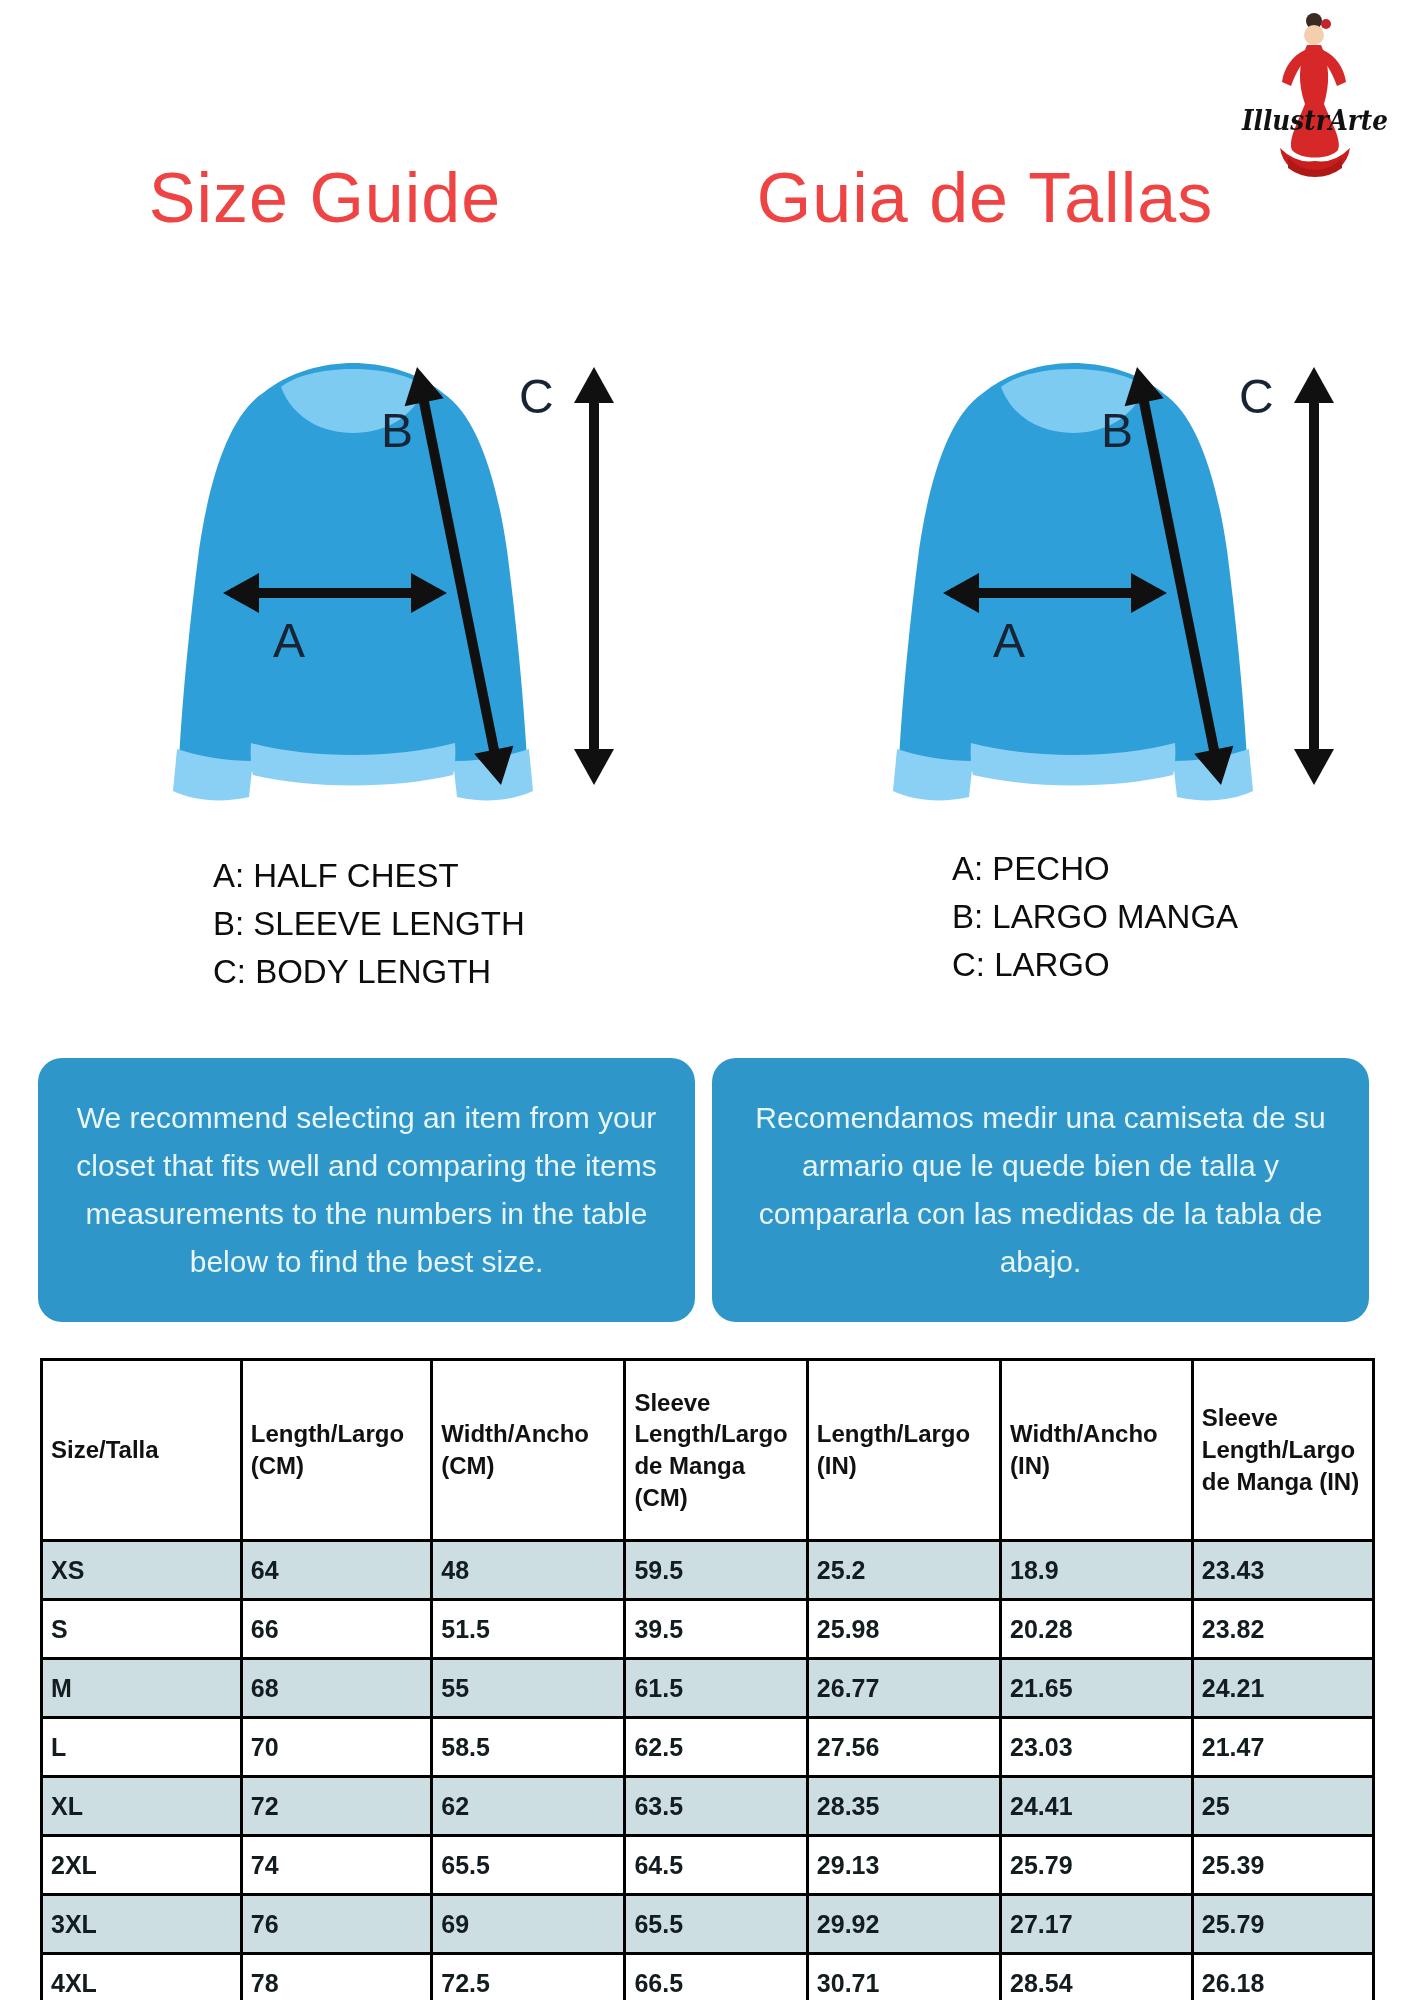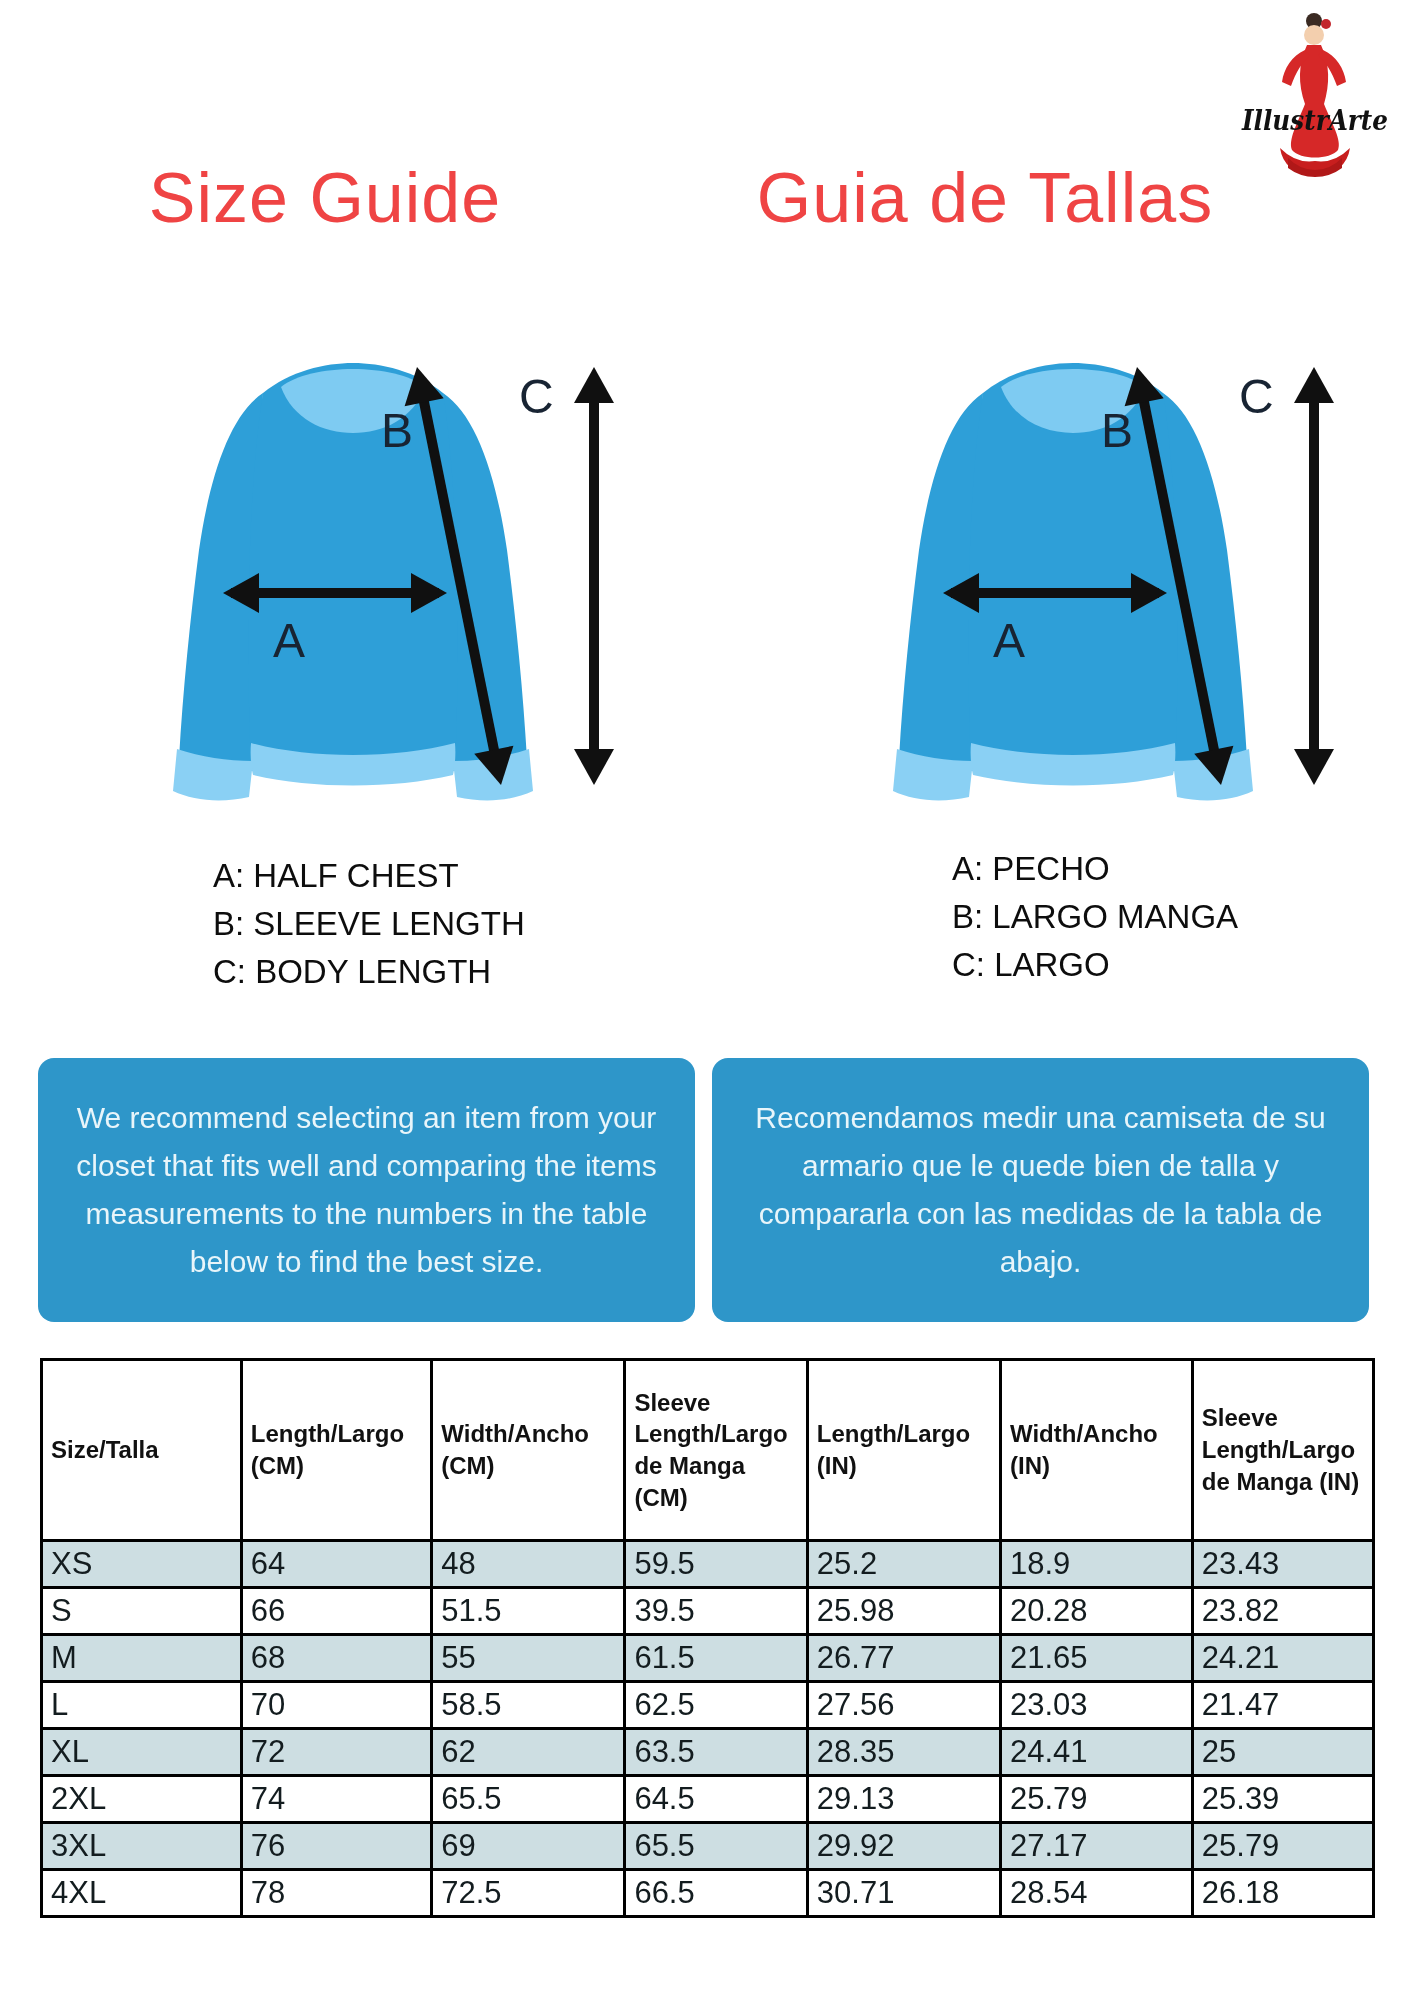--- a/index.html
+++ b/index.html
@@ -25,32 +25,32 @@
   .sw-hem{fill:#8AD0F4;}
   .arrow{stroke:#101010;stroke-width:10;fill:none;}
   .arrow-head{fill:#101010;}
   .measure-label{font-family:"Liberation Sans",sans-serif;font-size:48px;font-weight:500;fill:#182433;}
   
   .legend{position:absolute;font-size:33px;line-height:48px;color:#0d0d0d;}
   .legend-en{left:180px;top:852px;margin-left:33px;}
   .legend-es{left:952px;top:845px;}
   
   .note-box{position:absolute;top:1058px;width:657px;height:264px;background:#2E96C9;
-            border-radius:16px;box-sizing:border-box;display:flex;align-items:center;justify-content:center;
+            border-radius:24px;box-sizing:border-box;display:flex;align-items:center;justify-content:center;
             padding:20px 30px;}
   .note-box-en{left:38px;}
   .note-box-es{left:712px;}
   .note-text{color:#E8F5FA;font-size:30px;line-height:48px;text-align:center;}
   
   .table-wrap{position:absolute;left:40px;top:1358px;width:1335px;}
   table{border-collapse:collapse;width:1335px;table-layout:fixed;}
   th,td{border:3px solid #000;text-align:left;vertical-align:middle;
         overflow:hidden;box-sizing:border-box;}
   th{height:181px;font-size:24px;line-height:1.32;font-weight:bold;padding:4px 8px;background:#fff;}
-  td{height:47px;font-size:31px;font-weight:normal;padding:0 8px;color:#131c1f;background:#fff;}
+  td{height:59px;font-size:25px;font-weight:bold;padding:0 8px;color:#131c1f;background:#fff;}
   tr.alt td{background:#CDDEE2;}
 </style>
 </head>
 <body>
 
 <div class="page">
 
   <div class="logo">
     <svg width="155" height="170" viewBox="0 0 155 170">
       <circle cx="76" cy="13" r="8" fill="#3a2a22"></circle>

